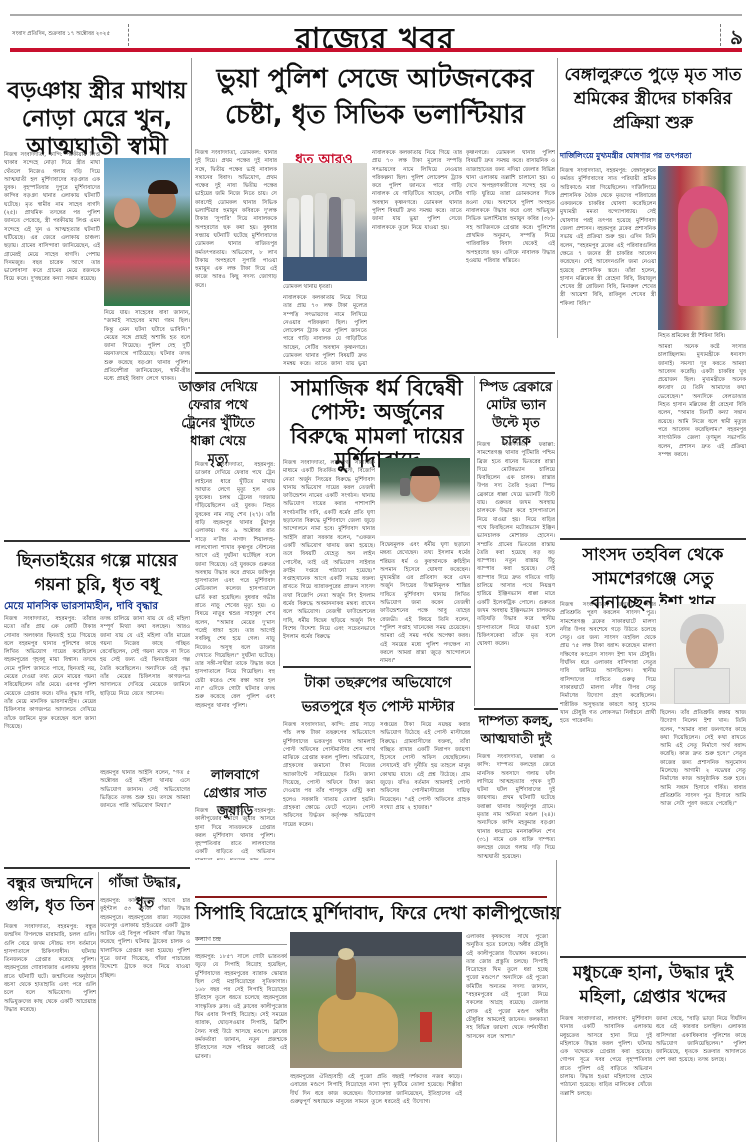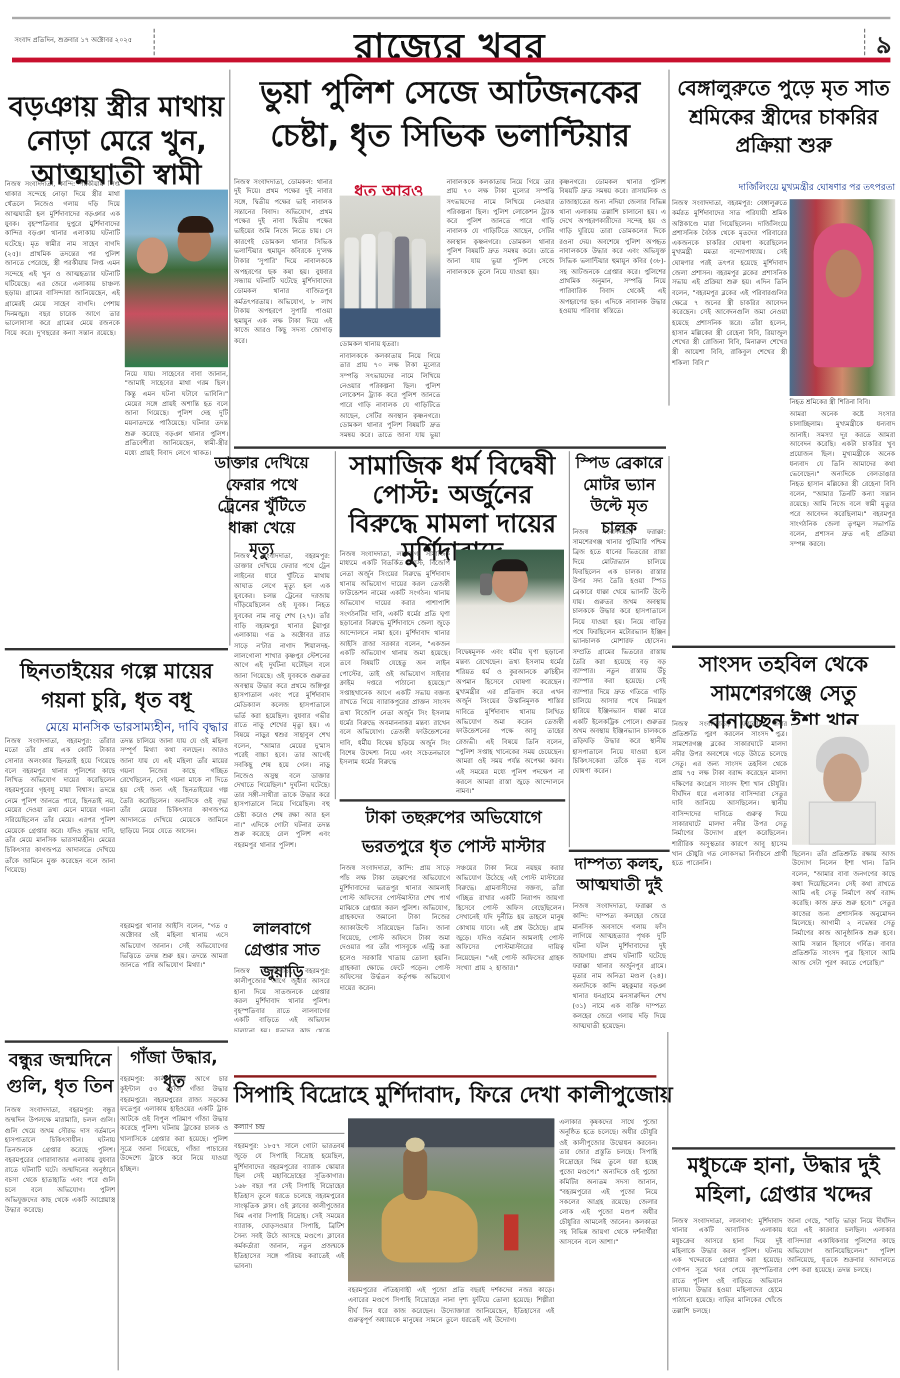--- a/index.html
+++ b/index.html
@@ -7,21 +7,21 @@
 body{font-family:"DejaVu Sans",sans-serif;color:#222;position:relative}
 .abs{position:absolute}
 .masthead-topline{left:10px;right:8px;top:14px;height:2px;background:#aaa}
 .masthead-red{left:10px;right:8px;top:48px;height:4px;background:#c8102e}
 .dateline{left:12px;top:30px;font-size:5.5px;color:#333}
 .dash-l{left:128px;top:24px;height:22px;border-left:1px dashed #777}
 .dash-r{left:720px;top:24px;height:22px;border-left:1px dashed #777}
 .section-title{left:0;width:750px;top:15px;text-align:center;font-size:30px;font-weight:bold;color:#111;letter-spacing:1px}
 .pageno{left:730px;top:22px;font-size:20px;font-weight:bold}
 .hl{font-weight:bold;color:#111;text-align:center;line-height:1.2}
-.sub{color:#0a2c8a;font-weight:normal;text-align:right}
+.sub{color:#0a2c8a;font-weight:bold;text-align:left}
 .body{font-size:5.5px;line-height:8.3px;color:#333;text-align:justify;overflow:hidden;word-spacing:1px}
 .col{overflow:hidden}
 .vline{width:1px;background:#999}
 .hline{height:1px;background:#999}
 .hline-dark{height:2px;background:#333}
 .hline-red{height:2px;background:#8b1a1a}
 .photo{overflow:hidden}
 .caption{font-size:5.5px;color:#333}
 .kicker{color:#c8102e;font-weight:bold;text-align:center}
 .byline{font-size:6px;color:#333}

